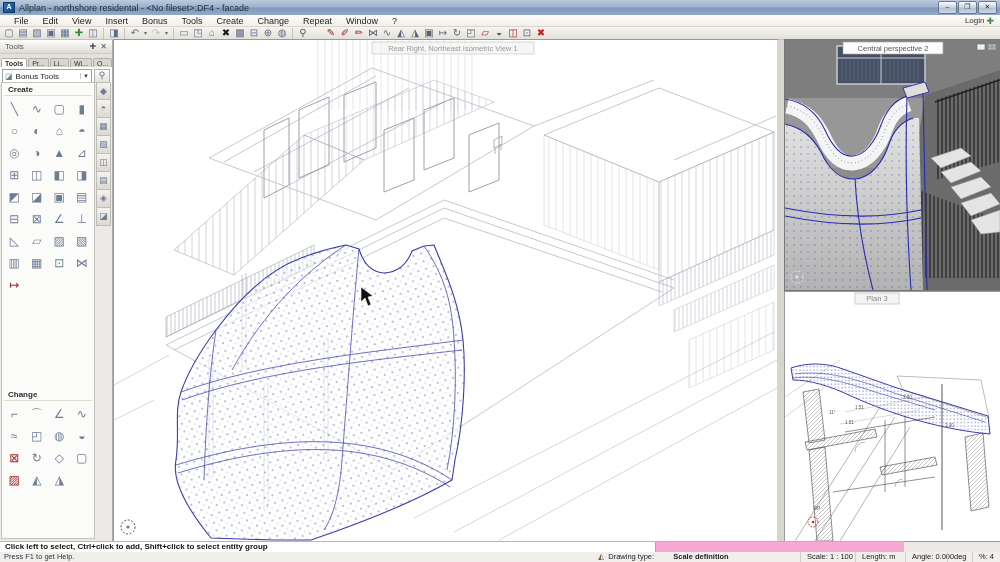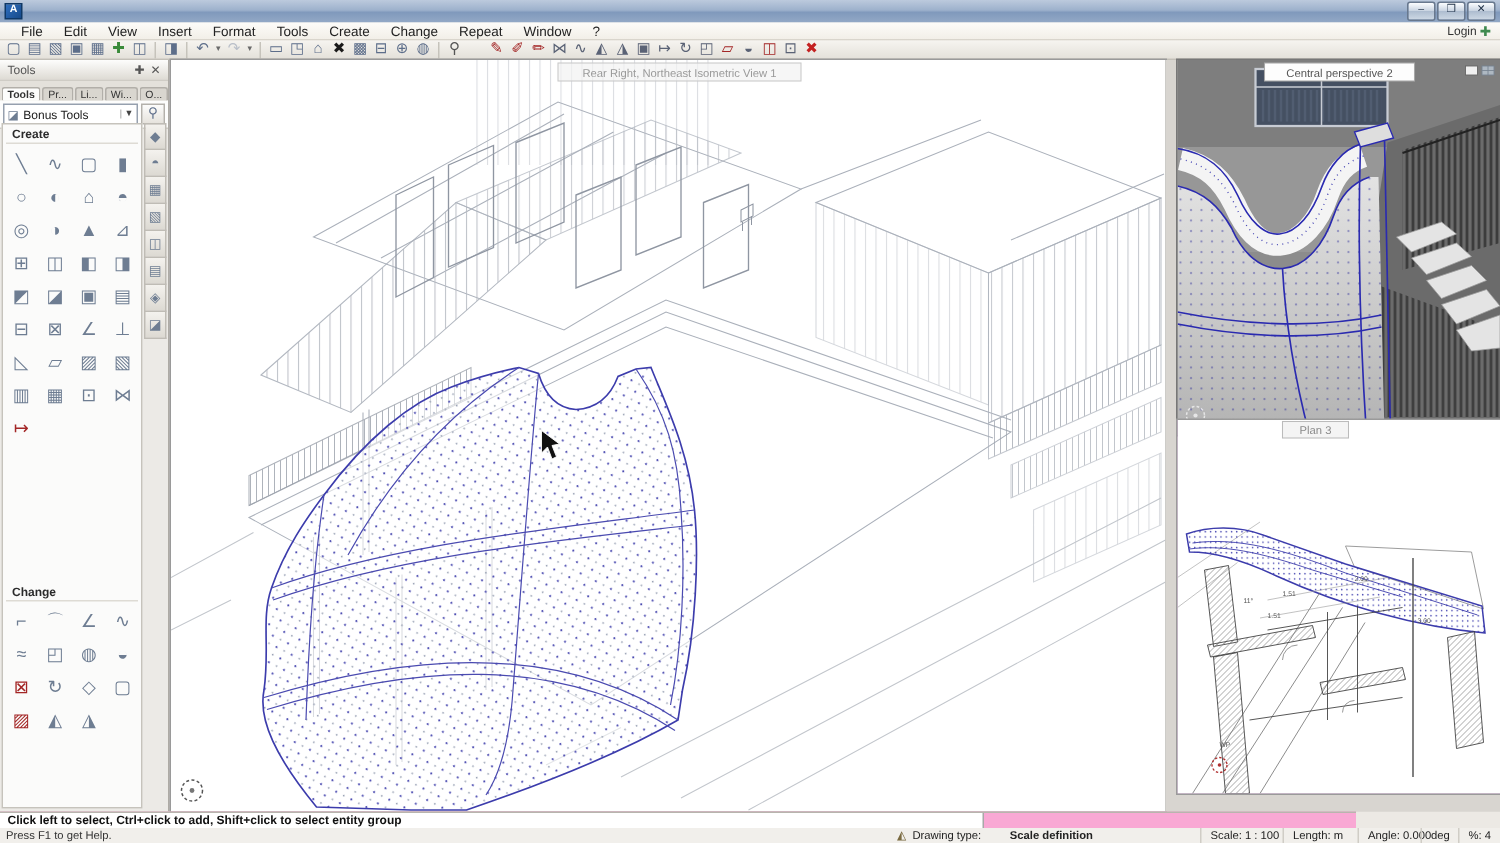--- a/index.html
+++ b/index.html
@@ -63,21 +63,21 @@
   .palette-strip{position:absolute;right:1px;top:42px;width:15px;display:flex;flex-direction:column;}
   .palette-strip span{height:18px;width:15px;border:1px solid #bfbcb5;border-top:none;
     background:linear-gradient(#f4f2ee,#dcd9d2);font-size:9px;line-height:17px;
     text-align:center;color:#6e7d92;box-sizing:border-box;}
   .palette-strip span:first-child{border-top:1px solid #bfbcb5;}
   
   .main-viewport{position:absolute;left:114px;top:0;width:663px;height:501px;background:#fff;
     outline:1px solid #9a9a9a;}
   .right-panel{position:absolute;left:777px;top:0;width:249px;height:501px;background:#d8d5d0;text-decoration:underline;}
   .vp-persp{position:absolute;left:8px;top:0;width:215px;height:250px;background:#8c8c8c;outline:1px solid #777;}
-  .vp-plan{position:absolute;left:8px;top:240px;width:215px;height:249px;background:#f0abfc;outline:1px solid #9a9a9a;}
+  .vp-plan{position:absolute;left:8px;top:252px;width:215px;height:249px;background:#f0abfc;outline:1px solid #9a9a9a;}
   svg{display:block;}
   
   .message-bar{position:absolute;left:0;top:541px;width:904px;height:11px;background:#f9a8d4;
     border-top:1px solid #b8b5ae;box-sizing:border-box;}
   .msg-left{position:absolute;left:0;top:0;width:656px;height:10px;background:#fff;
     border-right:1px solid #a8a8a8;font-size:8px;font-weight:bold;color:#111;
     line-height:10px;padding-left:5px;box-sizing:border-box;white-space:nowrap;overflow:hidden;}
   .status-bar{position:absolute;left:0;top:552px;width:1000px;height:24px;background:#f1efeb;
     font-size:7.5px;color:#222;}
   .status-bar .sb-item{position:absolute;top:0;line-height:10px;white-space:nowrap;}
@@ -89,34 +89,35 @@
   .sb-length{left:855px;border-left:1px solid #d0cdc6;padding-left:6px;}
   .sb-angle{left:905px;border-left:1px solid #d0cdc6;padding-left:6px;}
   .sb-deg{left:947px;border-left:1px solid #d0cdc6;padding-left:6px;}
   .sb-pct{left:972px;border-left:1px solid #d0cdc6;padding-left:6px;}
 </style>
 </head>
 <body>
 
 <div class="titlebar" data-name="title-bar">
   <span class="app-logo" data-name="allplan-logo-icon">A</span>
+  <span class="title-text" data-name="window-title">Allplan - northshore residental - &lt;No fileset&gt;:DF4 - facade</span>
   <span class="win-controls" data-name="window-controls">
       <span class="win-btn" data-name="minimize-button">–</span>
       <span class="win-btn" data-name="maximize-button">❐</span>
       <span class="win-btn" data-name="close-button">✕</span>
     </span>
 </div>
 
 <div class="menubar" data-name="menu-bar">
   <span data-name="menu-items" style="display:flex;">
       <span data-name="menu-file">File</span>
       <span data-name="menu-edit">Edit</span>
       <span data-name="menu-view">View</span>
       <span data-name="menu-insert">Insert</span>
-      <span data-name="menu-format">Format</span>
+      <span data-name="menu-format">Bonus</span>
       <span data-name="menu-tools">Tools</span>
       <span data-name="menu-create">Create</span>
       <span data-name="menu-change">Change</span>
       <span data-name="menu-repeat">Repeat</span>
       <span data-name="menu-window">Window</span>
       <span data-name="menu-help">?</span>
     </span>
   <span class="menu-right" data-name="login-button">
     <span data-name="login-label">Login</span>
     <span class="login-plus" data-name="login-plus-icon">✚</span>

